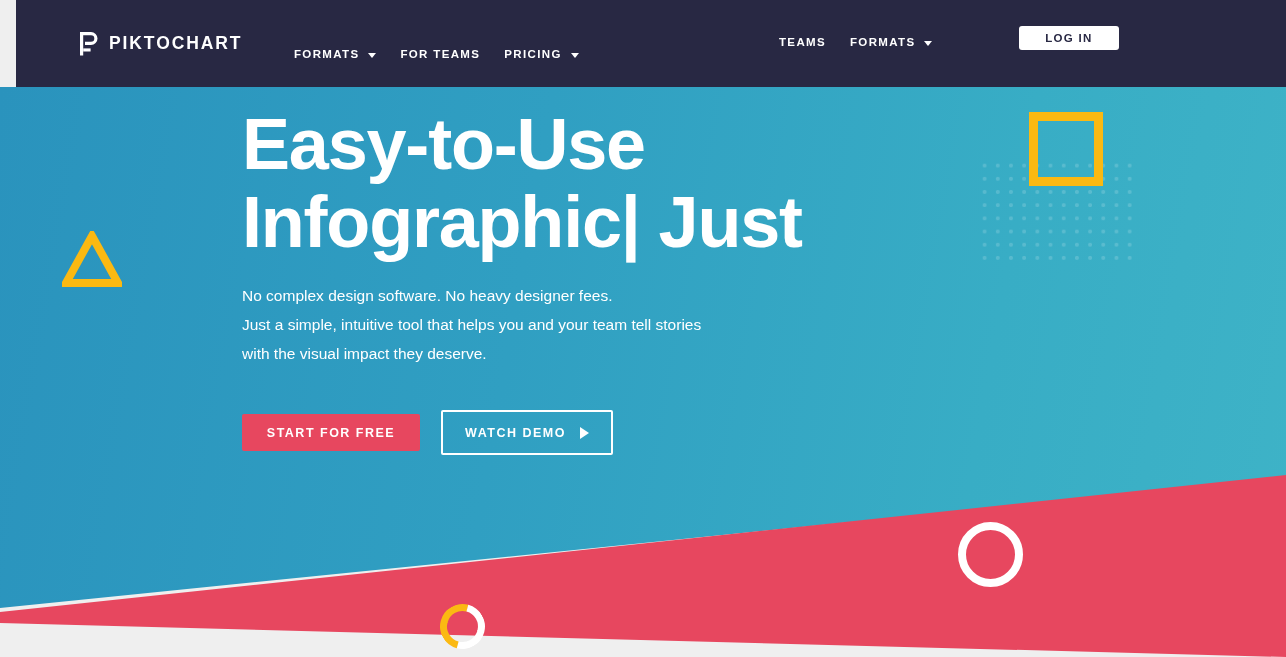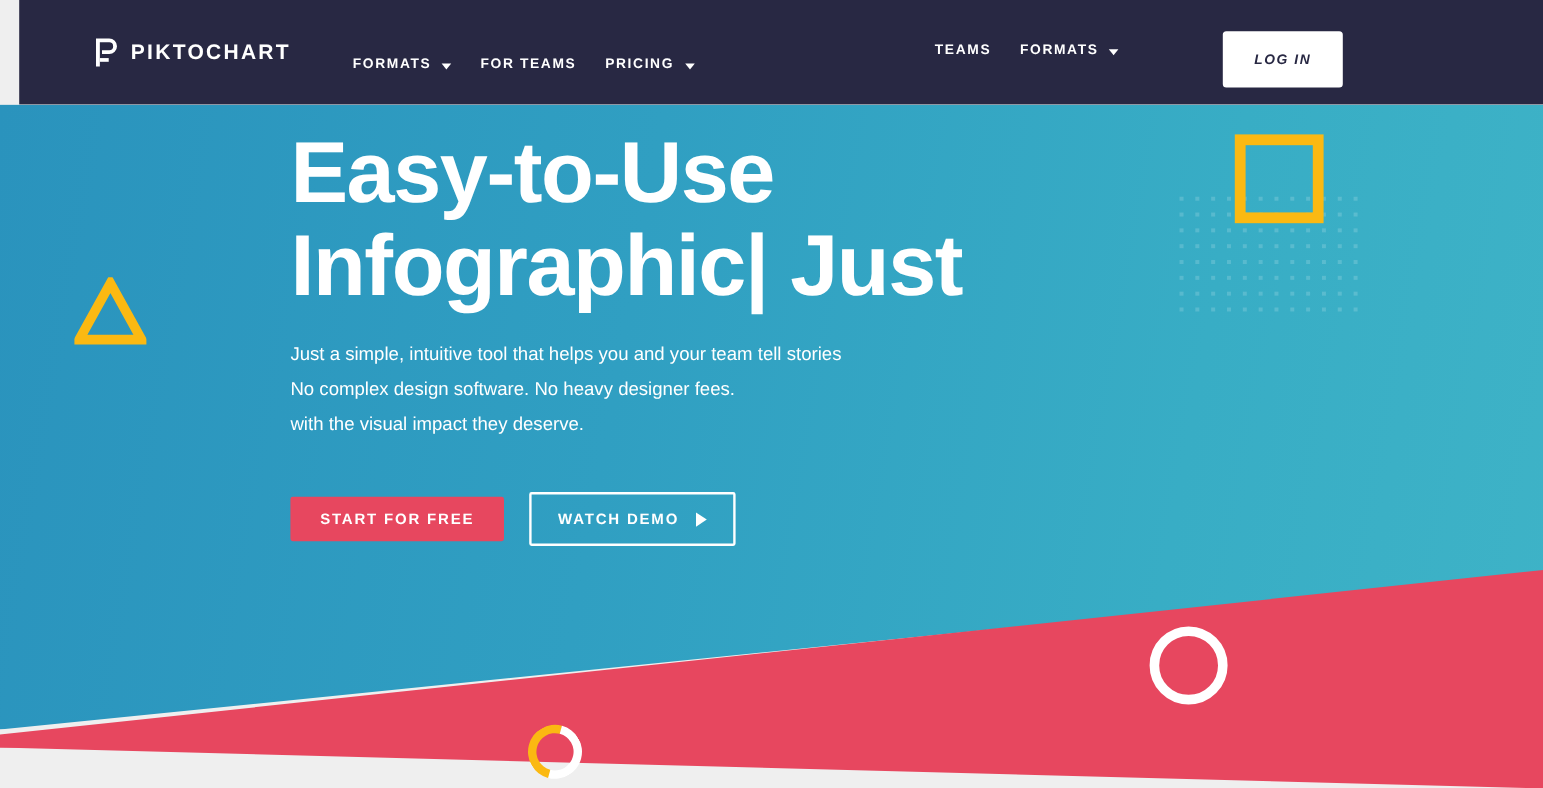--- a/index.html
+++ b/index.html
@@ -85,31 +85,30 @@
     border-top: 5px solid #ffffff;
     margin-left: 9px;
     margin-top: 2px;
   }
 
   .btn-login {
     position: absolute;
     left: 1003px;
     top: 26px;
     width: 100px;
-    height: 47px;
+    height: 24px;
     background: #ffffff;
     color: #282843;
     border: none;
     border-radius: 3px;
     font-family: "Liberation Sans", sans-serif;
     font-size: 11.5px;
     font-weight: bold;
     letter-spacing: 1.3px;
     cursor: pointer;
-    font-style: italic;
   }
   .btn-signup {
     position: absolute;
     left: 1113px;
     top: 26px;
     width: 100px;
     height: 35px;
     background: #e7475f;
     color: #ffffff;
     border: none;
@@ -294,22 +293,22 @@
     <div class="ring-circle"></div>
     <div class="spinner"></div>
 
     <div class="hero-content">
       <div class="headline">
         <div>Easy-to-Use</div>
         <div>Infographic| Just</div>
       </div>
 
       <div class="subtext">
+        <div>No complex design software. No heavy designer fees.</div>
         <div>Just a simple, intuitive tool that helps you and your team tell stories</div>
-        <div>No complex design software. No heavy designer fees.</div>
         <div>with the visual impact they deserve.</div>
       </div>
 
       <div class="cta-row">
         <button class="btn-start">START FOR FREE</button>
         <button class="btn-demo">
           <span>WATCH DEMO</span>
           <span class="play-tri"></span>
         </button>
       </div>

